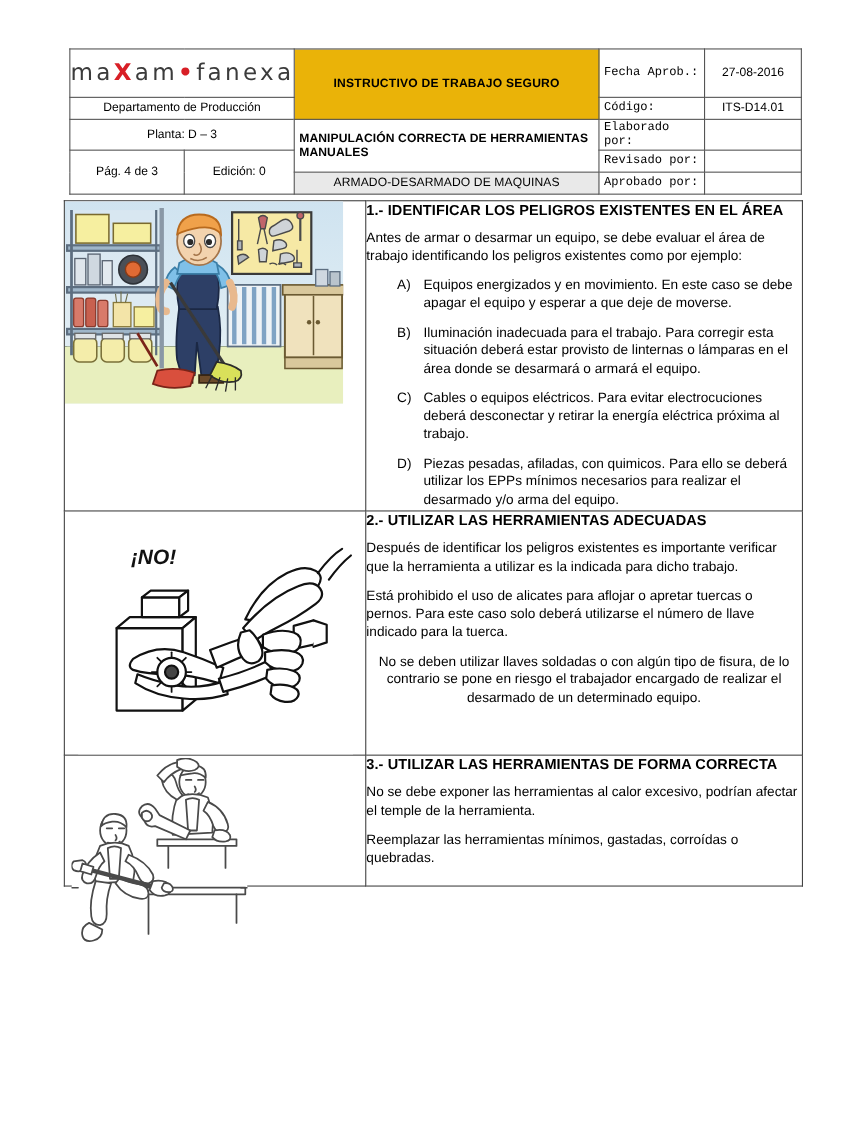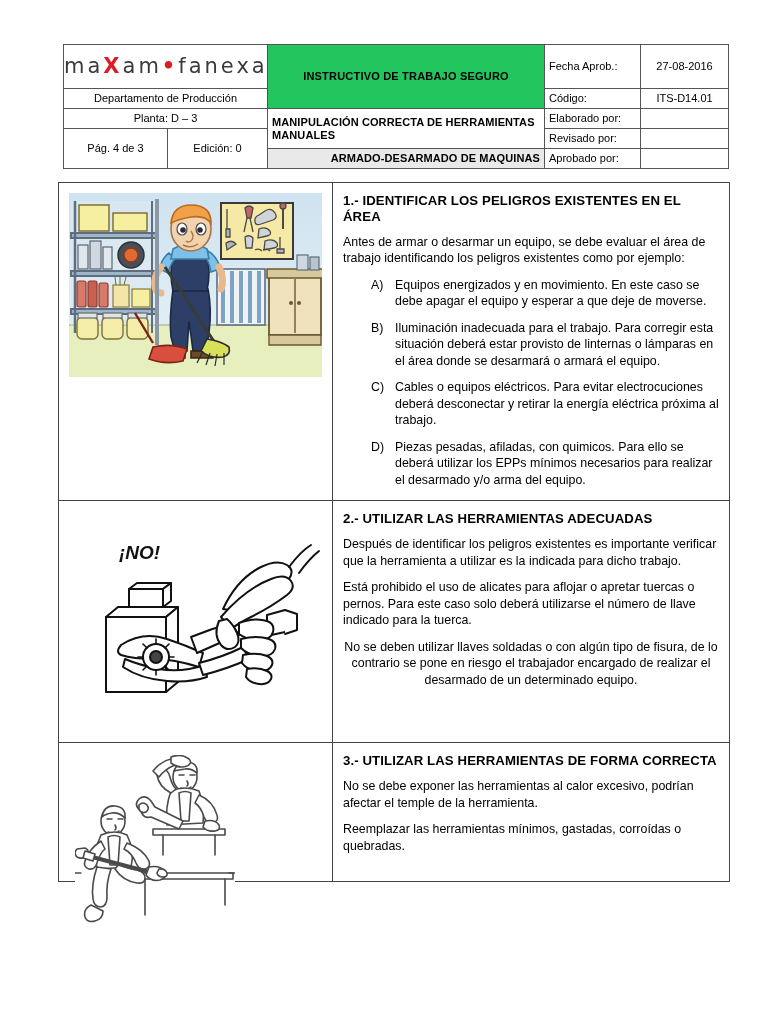--- a/index.html
+++ b/index.html
@@ -37,51 +37,51 @@
     font-weight:400;
   }
   .logo .x { color:#d81f26; font-weight:700; }
   .logo .dot { color:#d81f26; font-weight:700; }
   .dept, .planta {
     text-align:center; font-weight:normal; font-size:11.5px; height:17px;
   }
   .pag, .edic { text-align:center; font-size:11px; height:20px; }
 
   .title-cell {
-    background:#22c55e;
+    background:#eab308;
     text-align:center;
     font-weight:bold;
     font-size:15px;
     line-height:1.18;
     height:44px;
     letter-spacing:.2px;
   }
   .sub-cell {
     text-align:left; font-weight:bold; font-size:11.5px;
     line-height:1.2; letter-spacing:.1px;
   }
   .sub-cell2 {
     background:#e9e9e9;
-    text-align:right; font-weight:bold; font-size:11.5px;
+    text-align:center; font-weight:normal; font-size:11.5px;
     letter-spacing:.1px;
   }
-  .lbl { font-size:10.5px; padding-left:5px; height:20px; }
+  .lbl { font-size:10.5px; padding-left:5px; height:20px;font-family:Liberation Mono, monospace; }
   .val { font-size:10.5px; text-align:center; height:20px; }
 
   
   .content {
     position:absolute; left:58px; top:182px;
     width:672px;
     border-collapse:collapse;
     table-layout:fixed;
   }
   .content > tbody > tr > td {
     border:1px solid #444;
     vertical-align:top;
-    padding:10px;
+    padding:0;
   }
   .imgcell { padding:6px 4px 4px 6px; position:relative; }
   .txtcell { padding:7px 9px 9px 9px; }
 
   h2.sec {
     margin:0 0 9px 0;
     font-size:13.2px;
     font-weight:bold;
     line-height:1.2;
     letter-spacing:.1px;

